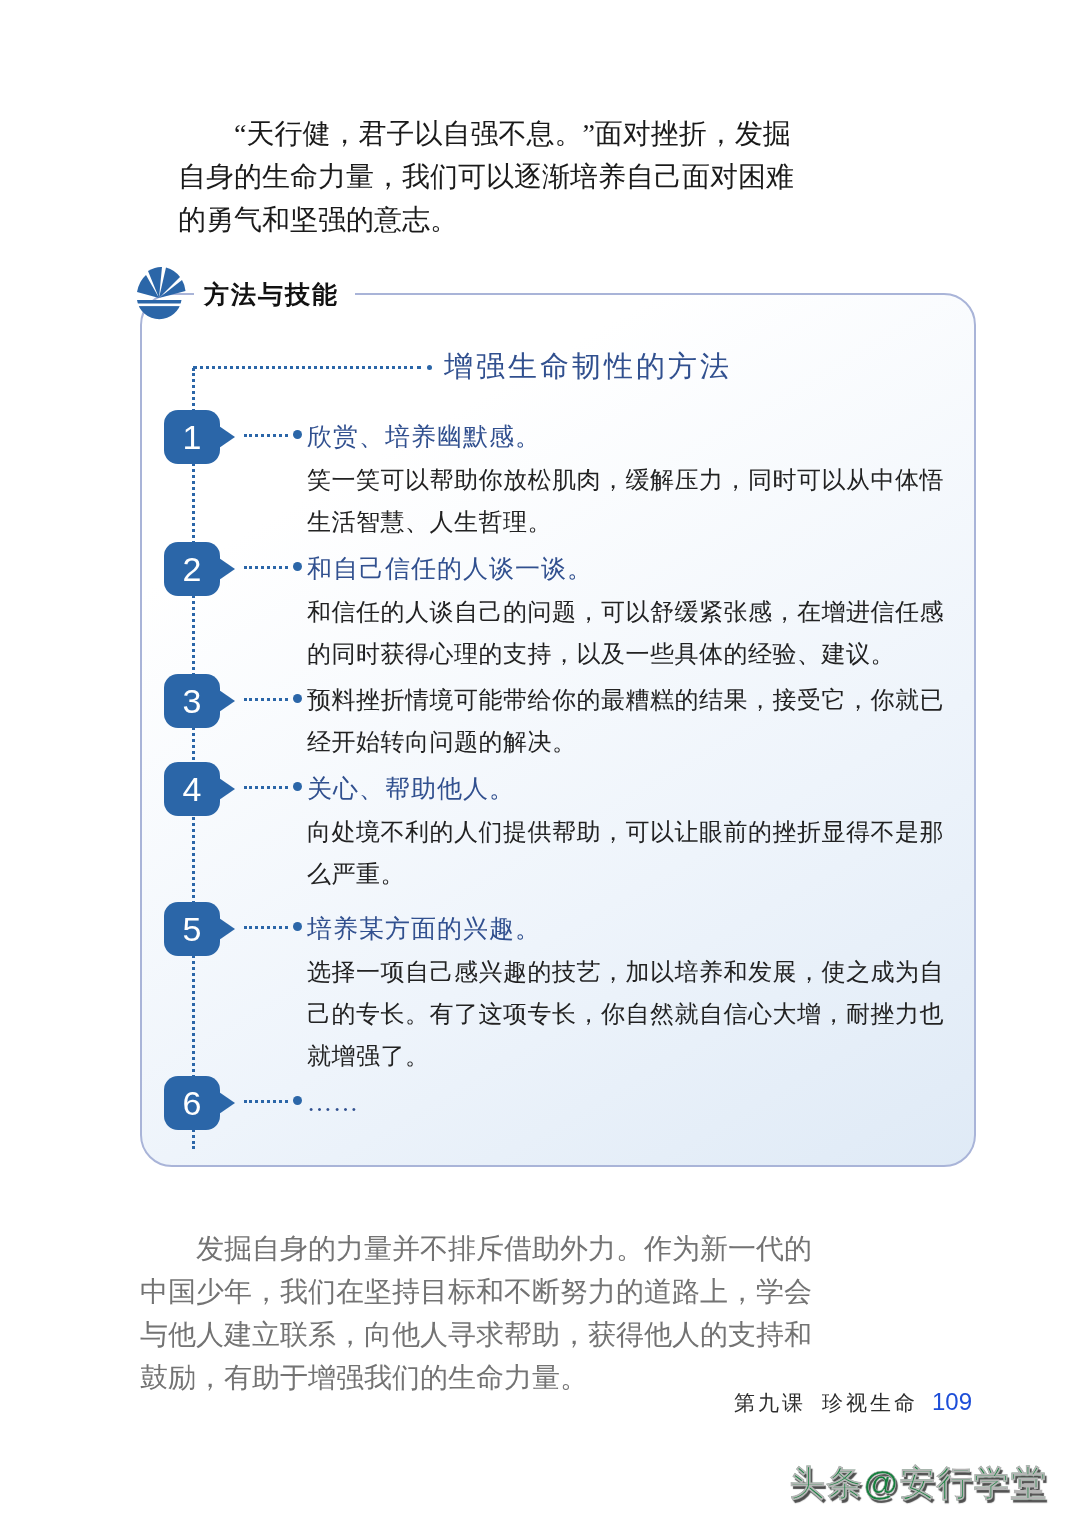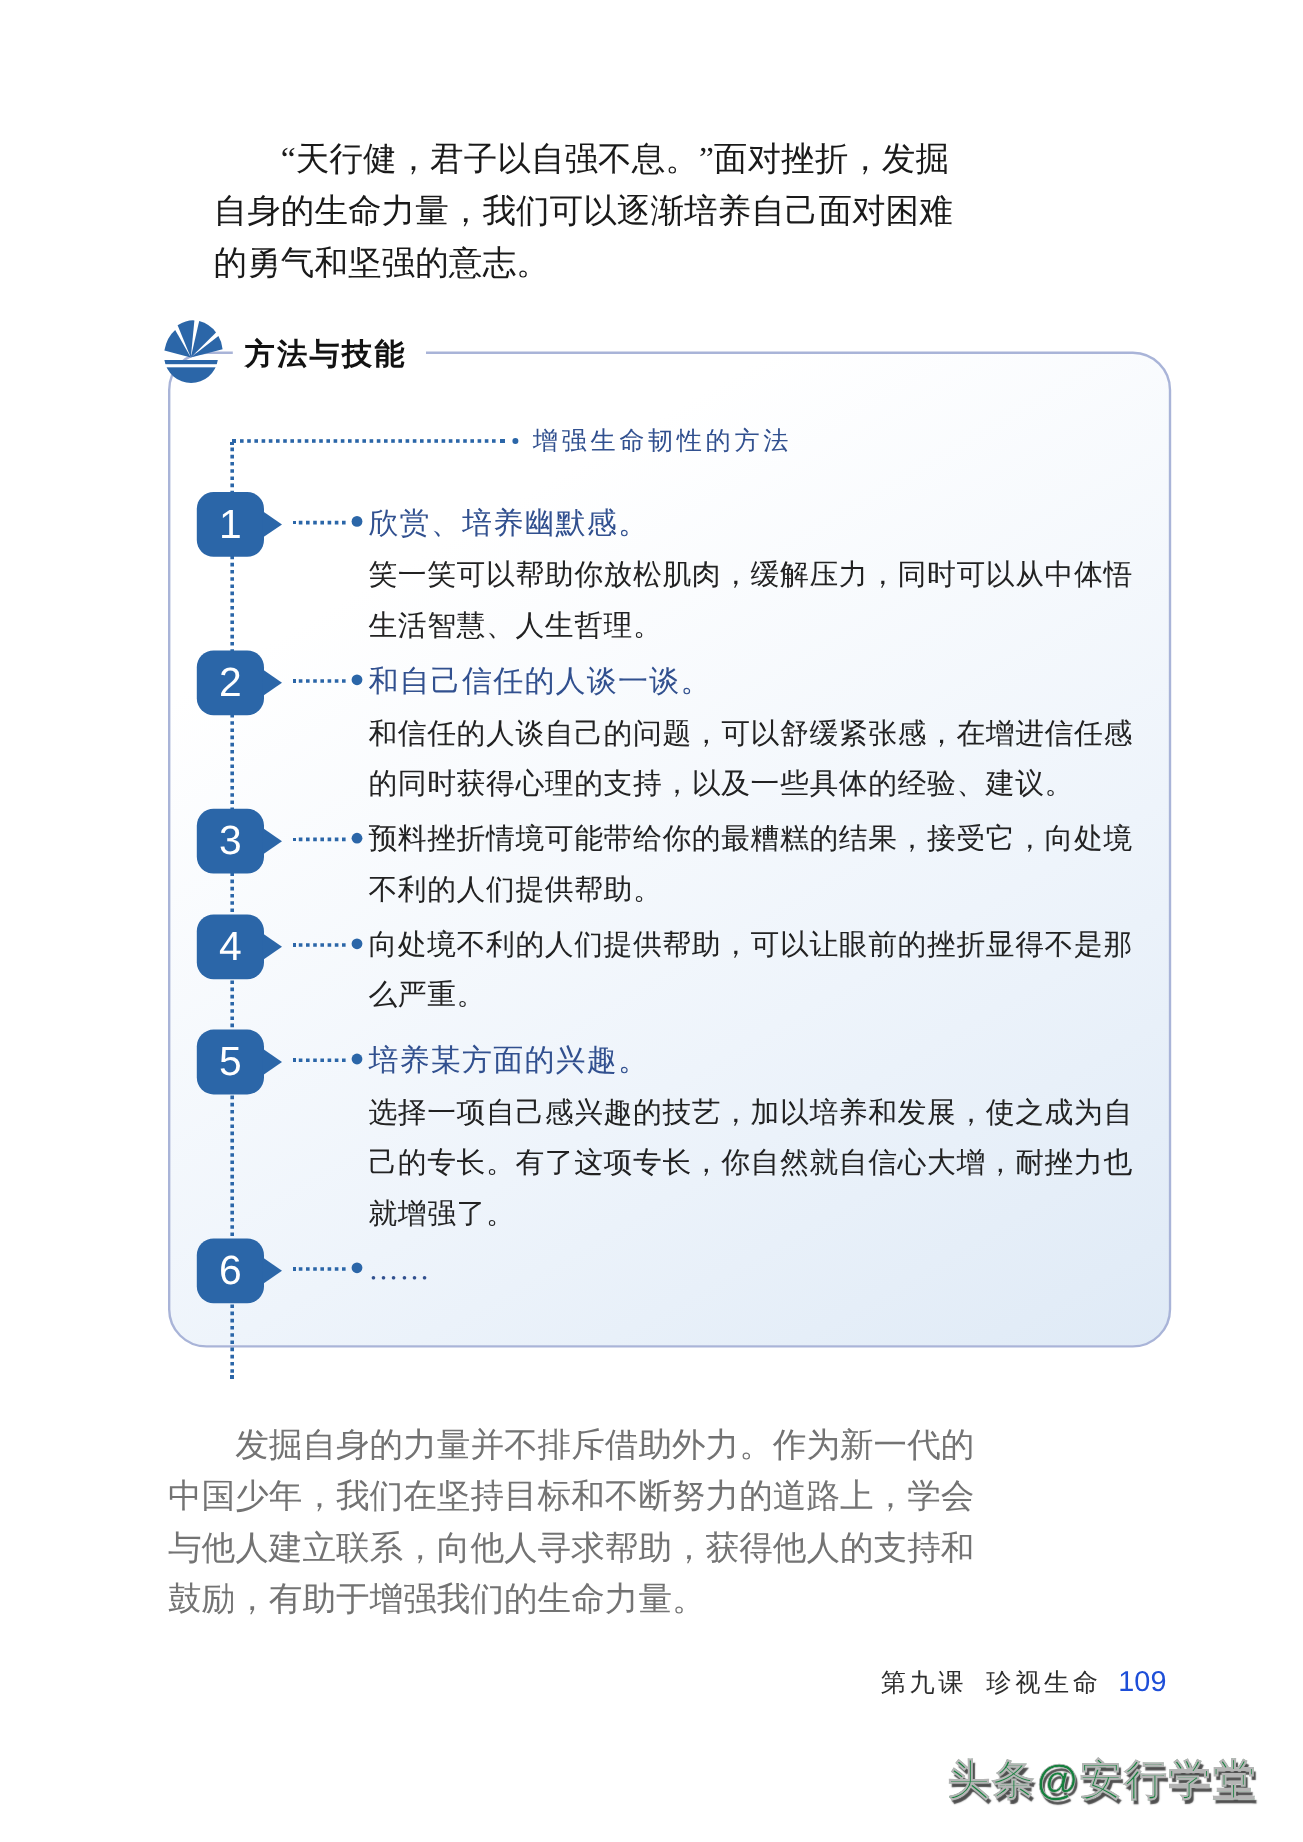--- a/index.html
+++ b/index.html
@@ -48,21 +48,21 @@
   }
   .title-row{
     display:flex;align-items:center;
     margin:52px 0 0 51px;
     height:40px;
   }
   .title-dots{width:228px;border-top:3px dotted var(--blue);}
   .title-bullet{width:5px;height:5px;border-radius:50%;background:var(--blue);margin-left:6px;flex:0 0 auto;}
   .box-title{
     margin-left:12px;
-    font-size:21px;color:var(--navy);
+    font-size:29px;color:var(--navy);
     letter-spacing:3px;
     white-space:nowrap;
   }
   .vline{
     position:absolute;left:50px;top:90px;height:680px;width:0;
     border-left:3px dotted var(--blue);
     z-index:0;
   }
   .items{margin-top:28px;position:relative;z-index:1;}
   .item{position:relative;padding-left:165px;margin-bottom:4px;}
@@ -171,27 +171,28 @@
         <span class="h-dots"></span>
         <span class="h-bullet"></span>
         <div class="heading">和自己信任的人谈一谈。</div>
         <div class="body-text">和信任的人谈自己的问题，可以舒缓紧张感，在增进信任感的同时获得心理的支持，以及一些具体的经验、建议。</div>
       </div>
 
       <div class="item">
         <span class="badge">3</span>
         <span class="h-dots"></span>
         <span class="h-bullet"></span>
-        <div class="body-text">预料挫折情境可能带给你的最糟糕的结果，接受它，向处境不利的人们提供帮助。</div>
+        <div class="body-text">预料挫折情境可能带给你的最糟糕的结果，接受它，你就已经开始转向问题的解决。</div>
       </div>
 
       <div class="item">
         <span class="badge">4</span>
         <span class="h-dots"></span>
         <span class="h-bullet"></span>
+        <div class="heading">关心、帮助他人。</div>
         <div class="body-text">向处境不利的人们提供帮助，可以让眼前的挫折显得不是那么严重。</div>
       </div>
 
       <div class="item">
         <span class="badge">5</span>
         <span class="h-dots"></span>
         <span class="h-bullet"></span>
         <div class="heading">培养某方面的兴趣。</div>
         <div class="body-text">选择一项自己感兴趣的技艺，加以培养和发展，使之成为自己的专长。有了这项专长，你自然就自信心大增，耐挫力也就增强了。</div>
       </div>

